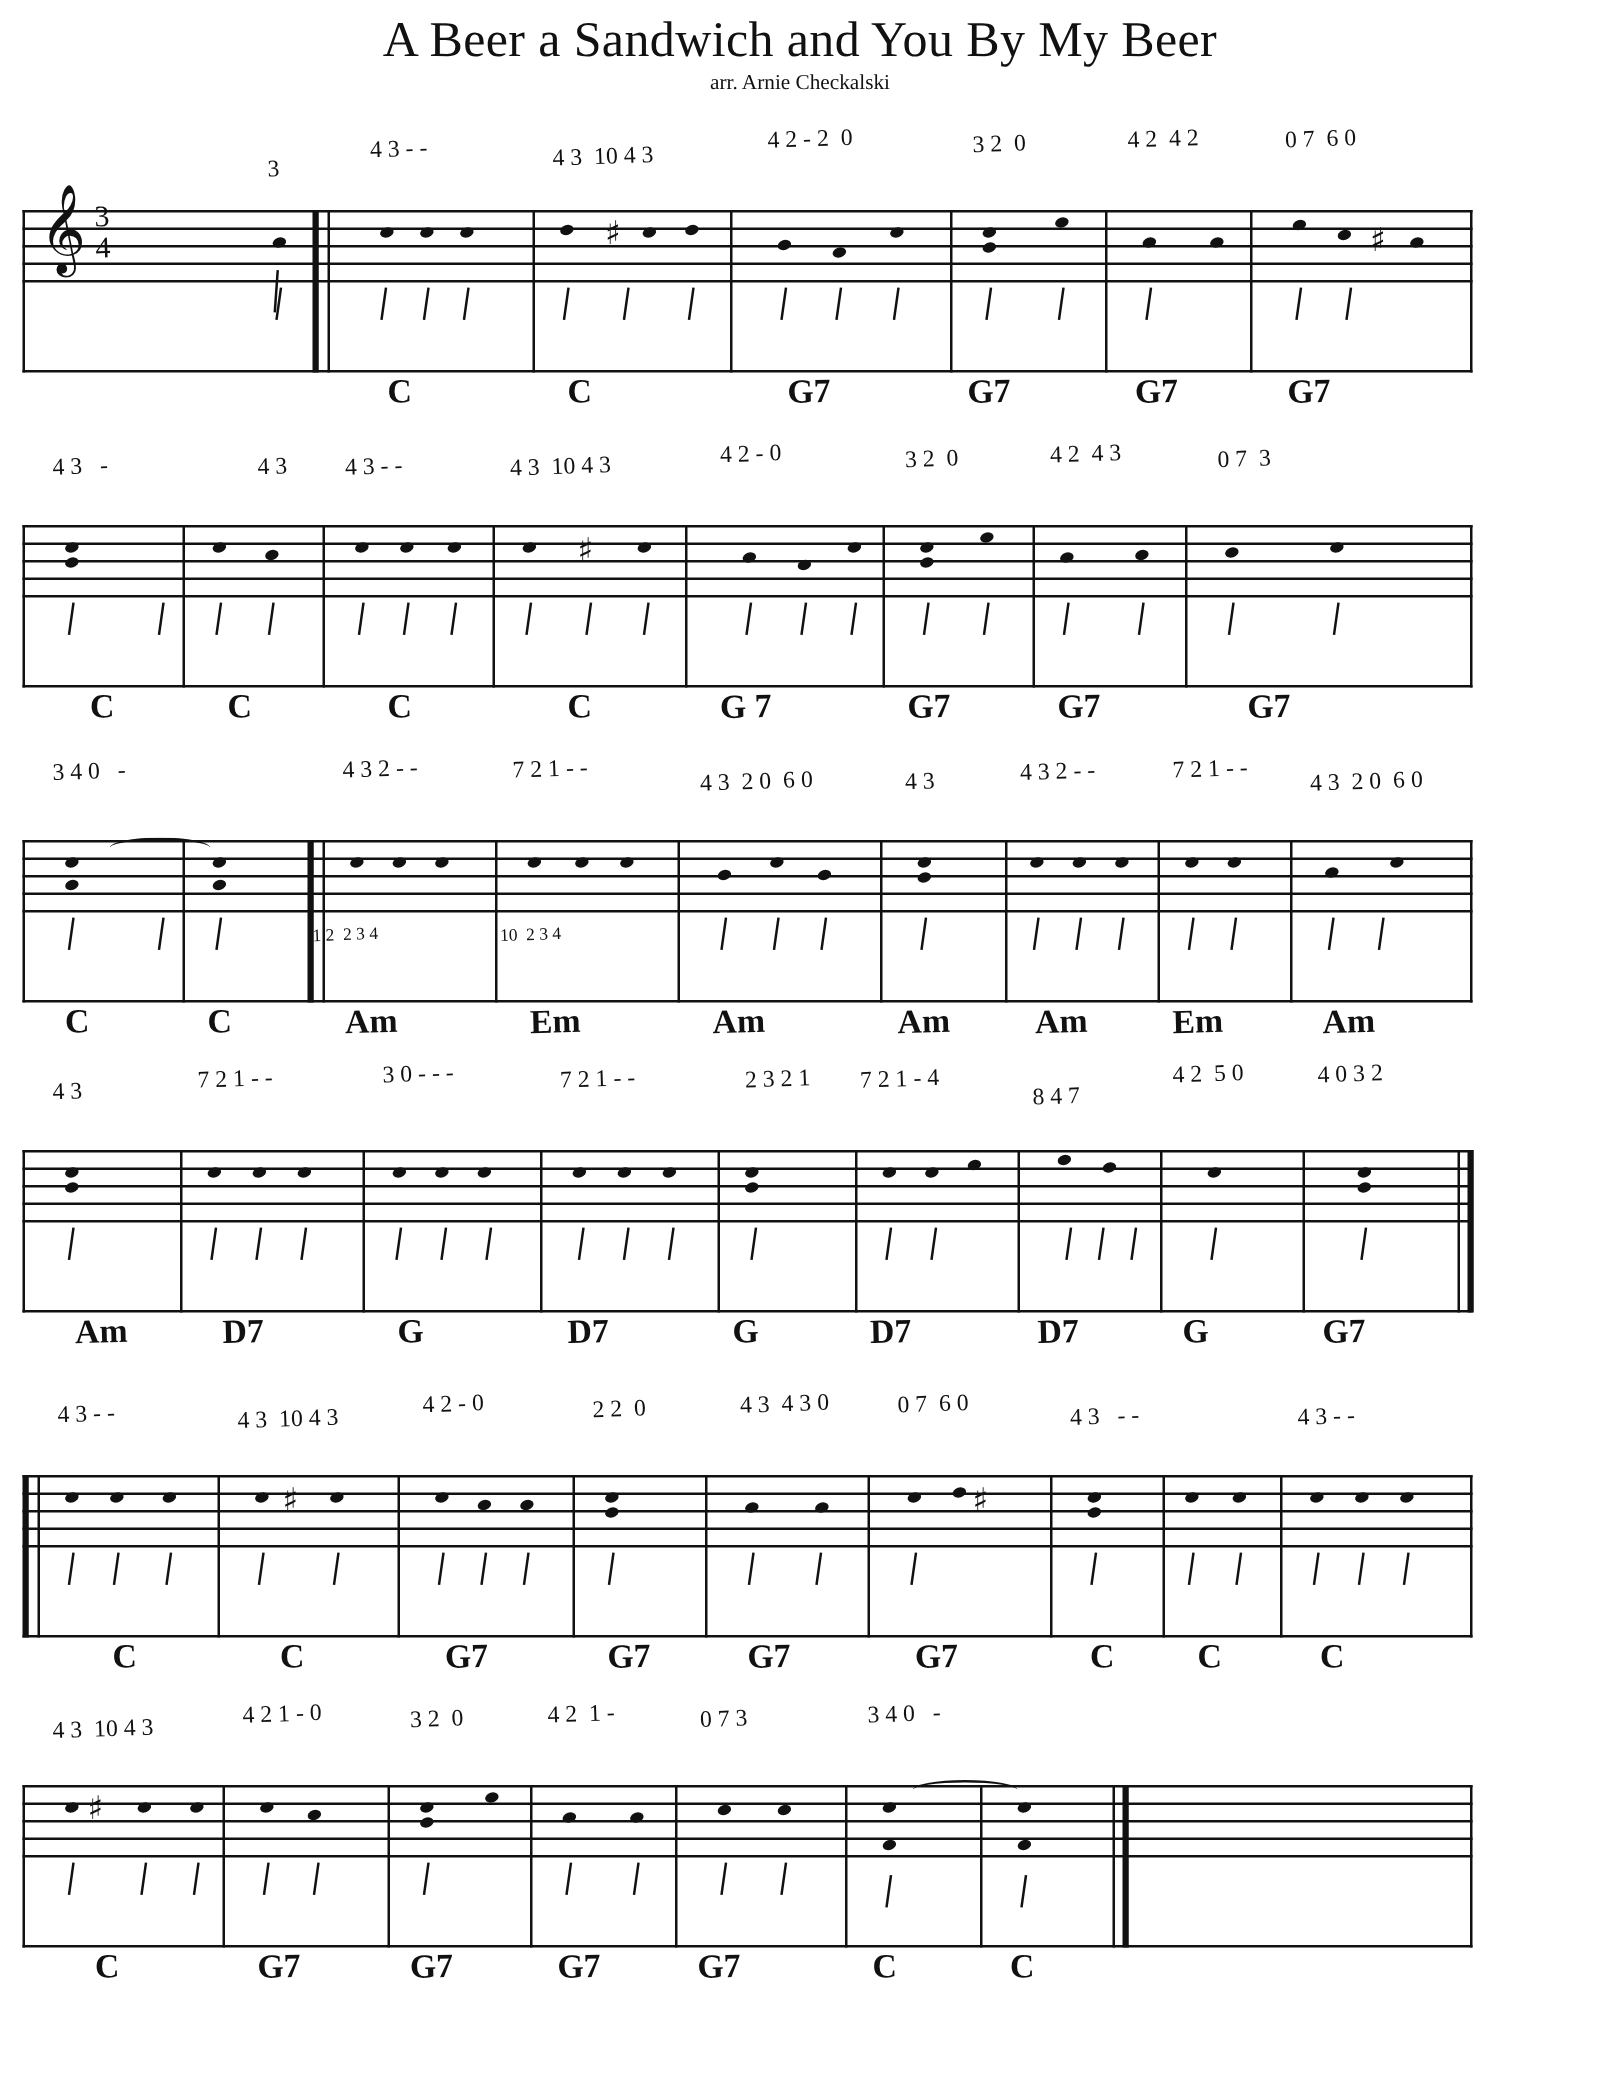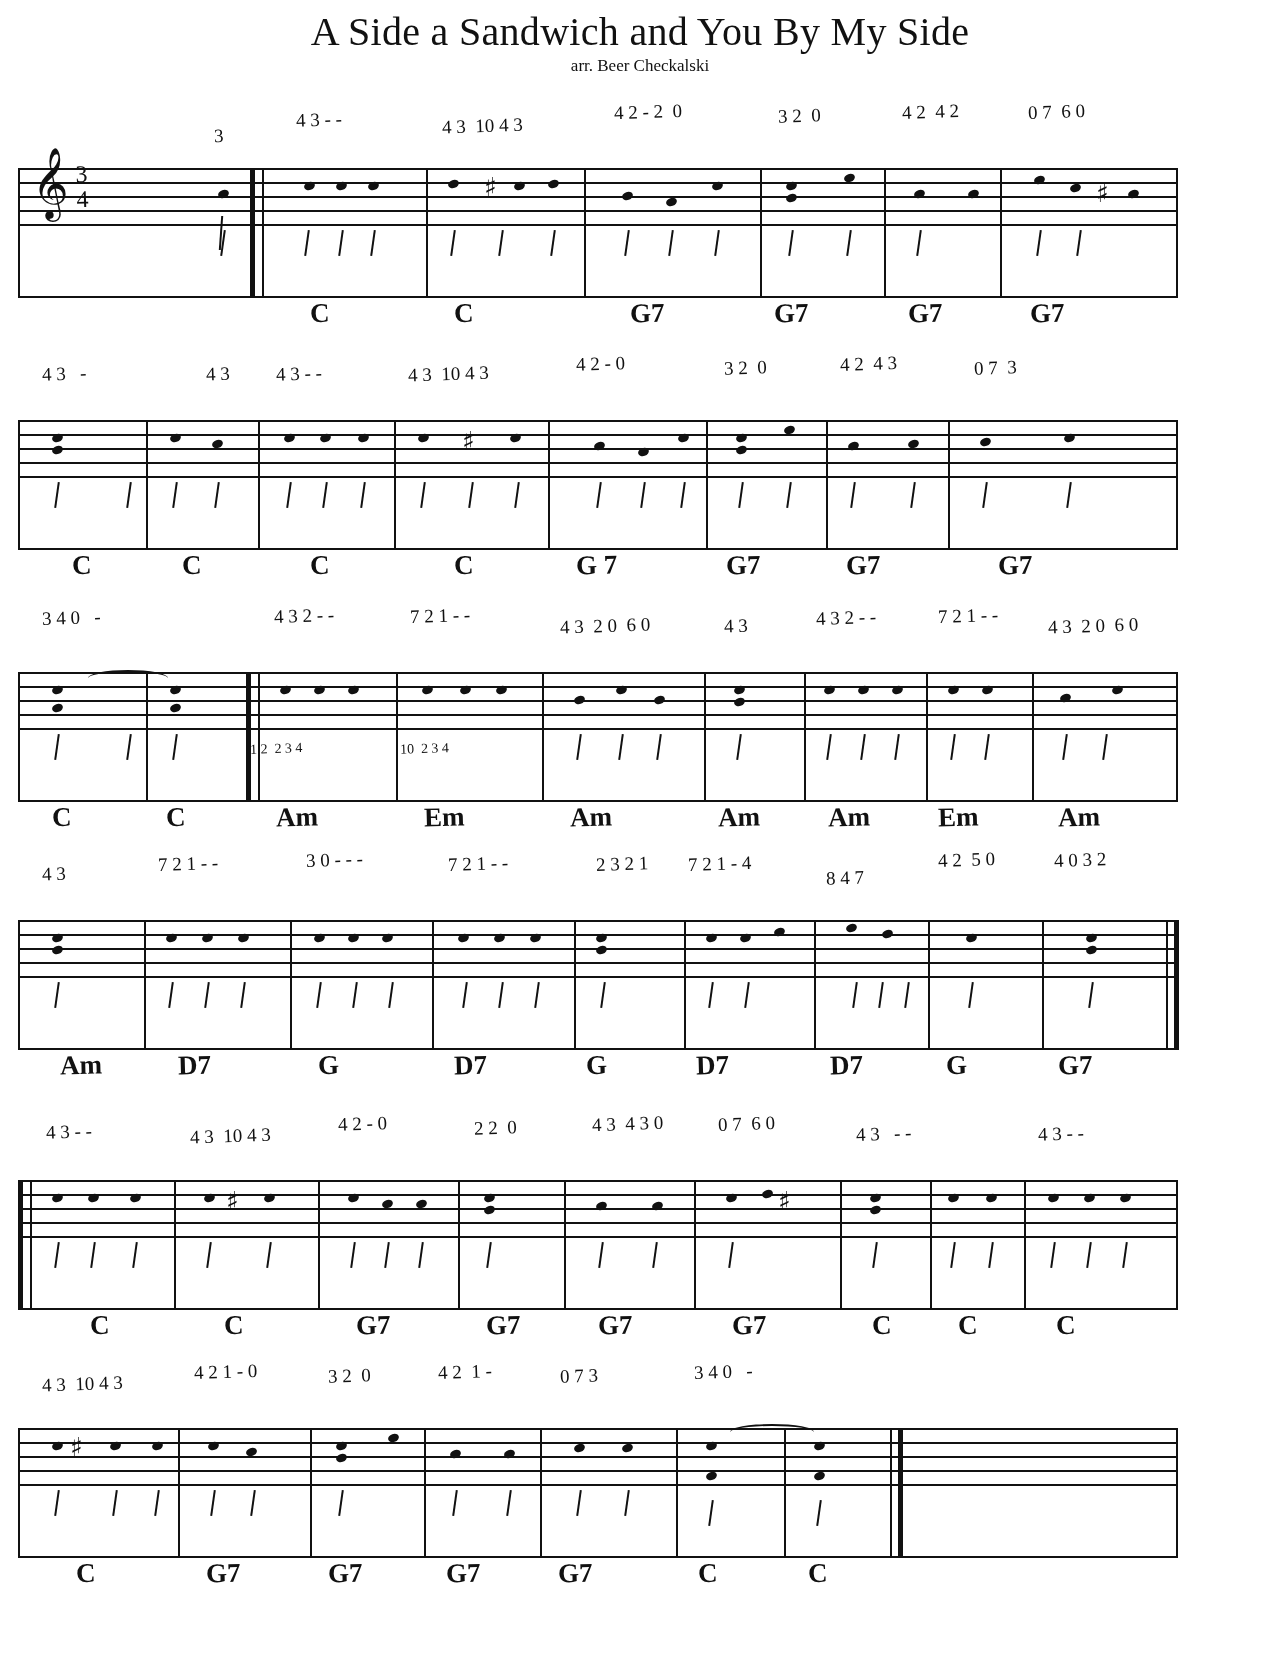--- a/index.html
+++ b/index.html
@@ -152,22 +152,22 @@
     border-left: none;
     border-right: none;
     border-bottom: none;
   }
 </style>
 </head>
 <body>
 
 <div class="page">
 
-  <div class="title">A Side a Sandwich and You By My Side</div>
-  <div class="arranger">arr. Beer Checkalski</div>
+  <div class="title">A Beer a Sandwich and You By My Beer</div>
+  <div class="arranger">arr. Arnie Checkalski</div>
 
   <div class="system" style="top:168px;">
     <div class="staff">
       <div class="line l0"></div>
       <div class="line l1"></div>
       <div class="line l2"></div>
       <div class="line l3"></div>
       <div class="line l4"></div>
       <div class="clef" style="left:14px; top:-16px;">𝄞</div>
       <div class="frets" style="left:58px; top:-6px; font-size:24px;">3<br>4</div>

